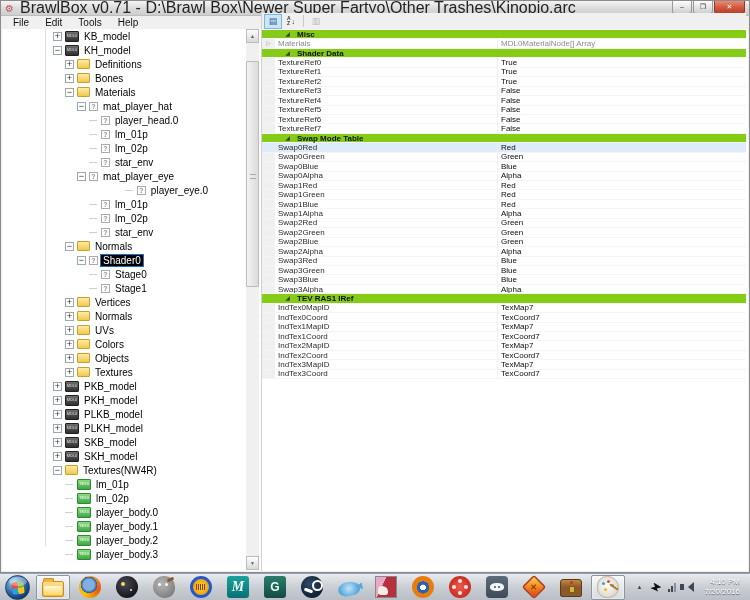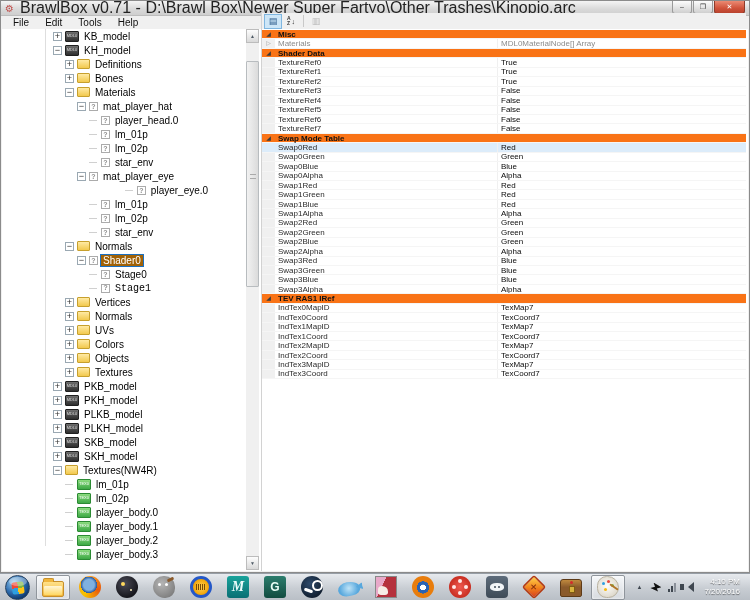--- a/index.html
+++ b/index.html
@@ -44,21 +44,21 @@
     border:1px solid #c7a02d;border-radius:1px;position:relative;}
   .ticon.folder::before{content:"";position:absolute;left:-1px;top:-3px;width:5px;height:2px;
     background:#f2c94e;border:1px solid #c7a02d;border-bottom:none;border-radius:1px 1px 0 0;}
   .ticon.mdl0{width:14px;height:11px;background:linear-gradient(#6e6e6e,#2e2e2e);
     border:1px solid #1f1f1f;color:#d8d8d8;border-radius:1px;}
   .ticon.tex0{width:14px;height:11px;background:linear-gradient(#8cdb80,#3da845);
     border:1px solid #2b8a33;color:#fff;border-radius:1px;}
   .ticon.q{width:9px;height:9px;background:#fff;border:1px solid #ababab;color:#8e8e8e;
     font-size:7px;line-height:7px;font-weight:bold;}
   .tlabel{padding:0 2px;}
-  .t-row.sel .tlabel{background:#a16207;color:#fff;outline:1px solid #1a70c2;}
+  .t-row.sel .tlabel{background:#000000;color:#fff;outline:1px solid #1a70c2;}
 
   
   .t-scroll{position:absolute;right:0;top:0;width:13px;bottom:0;background:#f0f0f0;}
   .sb-btn{position:absolute;left:0;width:13px;height:14px;background:linear-gradient(#fdfdfd,#d9d9d9);
     border:1px solid #bcbcbc;font-size:5px;line-height:12px;text-align:center;color:#4f5b66;}
   .sb-up{top:0;}
   .sb-down{bottom:0;}
   .sb-thumb{position:absolute;left:0;width:13px;top:32px;height:226px;
     background:linear-gradient(90deg,#f2f2f2,#dbdbdb);border:1px solid #b8bcbf;border-radius:1px;}
   .sb-grip{position:absolute;left:3px;top:50%;width:6px;height:5px;
@@ -74,21 +74,21 @@
   .pg-sep{width:1px;height:12px;background:#c9c9c9;margin:0 3px;}
   .az{display:flex;align-items:center;color:#333;}
   .az .letters{display:flex;flex-direction:column;font-size:5px;line-height:5px;font-weight:bold;}
   .az .arr{font-size:7px;margin-left:1px;color:#222;}
 
   .grid-rows{position:absolute;left:0;right:0;top:17px;bottom:0;overflow:hidden;}
   .g-row{height:9.45px;display:flex;align-items:stretch;font-size:8px;line-height:9px;
     border-bottom:1px solid #f5f5f5;}
   .g-gutter{width:13px;flex:0 0 auto;background:#f0f0f0;display:flex;align-items:center;
     justify-content:center;}
-  .g-row.cat{background:#f97316;}
+  .g-row.cat{background:#84cc16;padding-left:19px;}
   .g-row.cat .g-label{font-weight:bold;color:#111;padding-left:3px;display:flex;align-items:center;}
   .g-tri{width:13px;flex:0 0 auto;font-size:6px;color:#3c3c3c;display:flex;align-items:center;
     justify-content:center;}
   .g-arrow{font-size:6px;color:#9a9a9a;}
   .g-name{width:222px;flex:0 0 auto;padding-left:3px;color:#2b2b2b;display:flex;align-items:center;
     overflow:hidden;white-space:nowrap;}
   .g-value{flex:1;padding-left:3px;border-left:1px solid #f0f0f0;font-weight:normal;color:#0a0a0a;
     display:flex;align-items:center;overflow:hidden;white-space:nowrap;}
   .g-row.grayed .g-name,.g-row.grayed .g-value{color:#8b8b8b;font-weight:normal;}
   .g-row.selrow{background:#dcecfa;}
@@ -302,21 +302,21 @@
         <div class="t-row sel" style="padding-left: 70px;">
           <span class="tw box">−</span>
           <span class="ticon q">?</span>
           <span class="tlabel">Shader0</span>
         </div>
         <div class="t-row" style="padding-left: 82px;">
           <span class="tw dash"></span>
           <span class="ticon q">?</span>
           <span class="tlabel">Stage0</span>
         </div>
-        <div class="t-row" style="padding-left: 82px; font-family: Liberation Mono, monospace;">
+        <div class="t-row" style="padding-left: 82px;">
           <span class="tw dash"></span>
           <span class="ticon q">?</span>
           <span class="tlabel">Stage1</span>
         </div>
         <div class="t-row" style="padding-left: 58px;">
           <span class="tw box">+</span>
           <span class="ticon folder"></span>
           <span class="tlabel">Vertices</span>
         </div>
         <div class="t-row" style="padding-left: 58px;">

